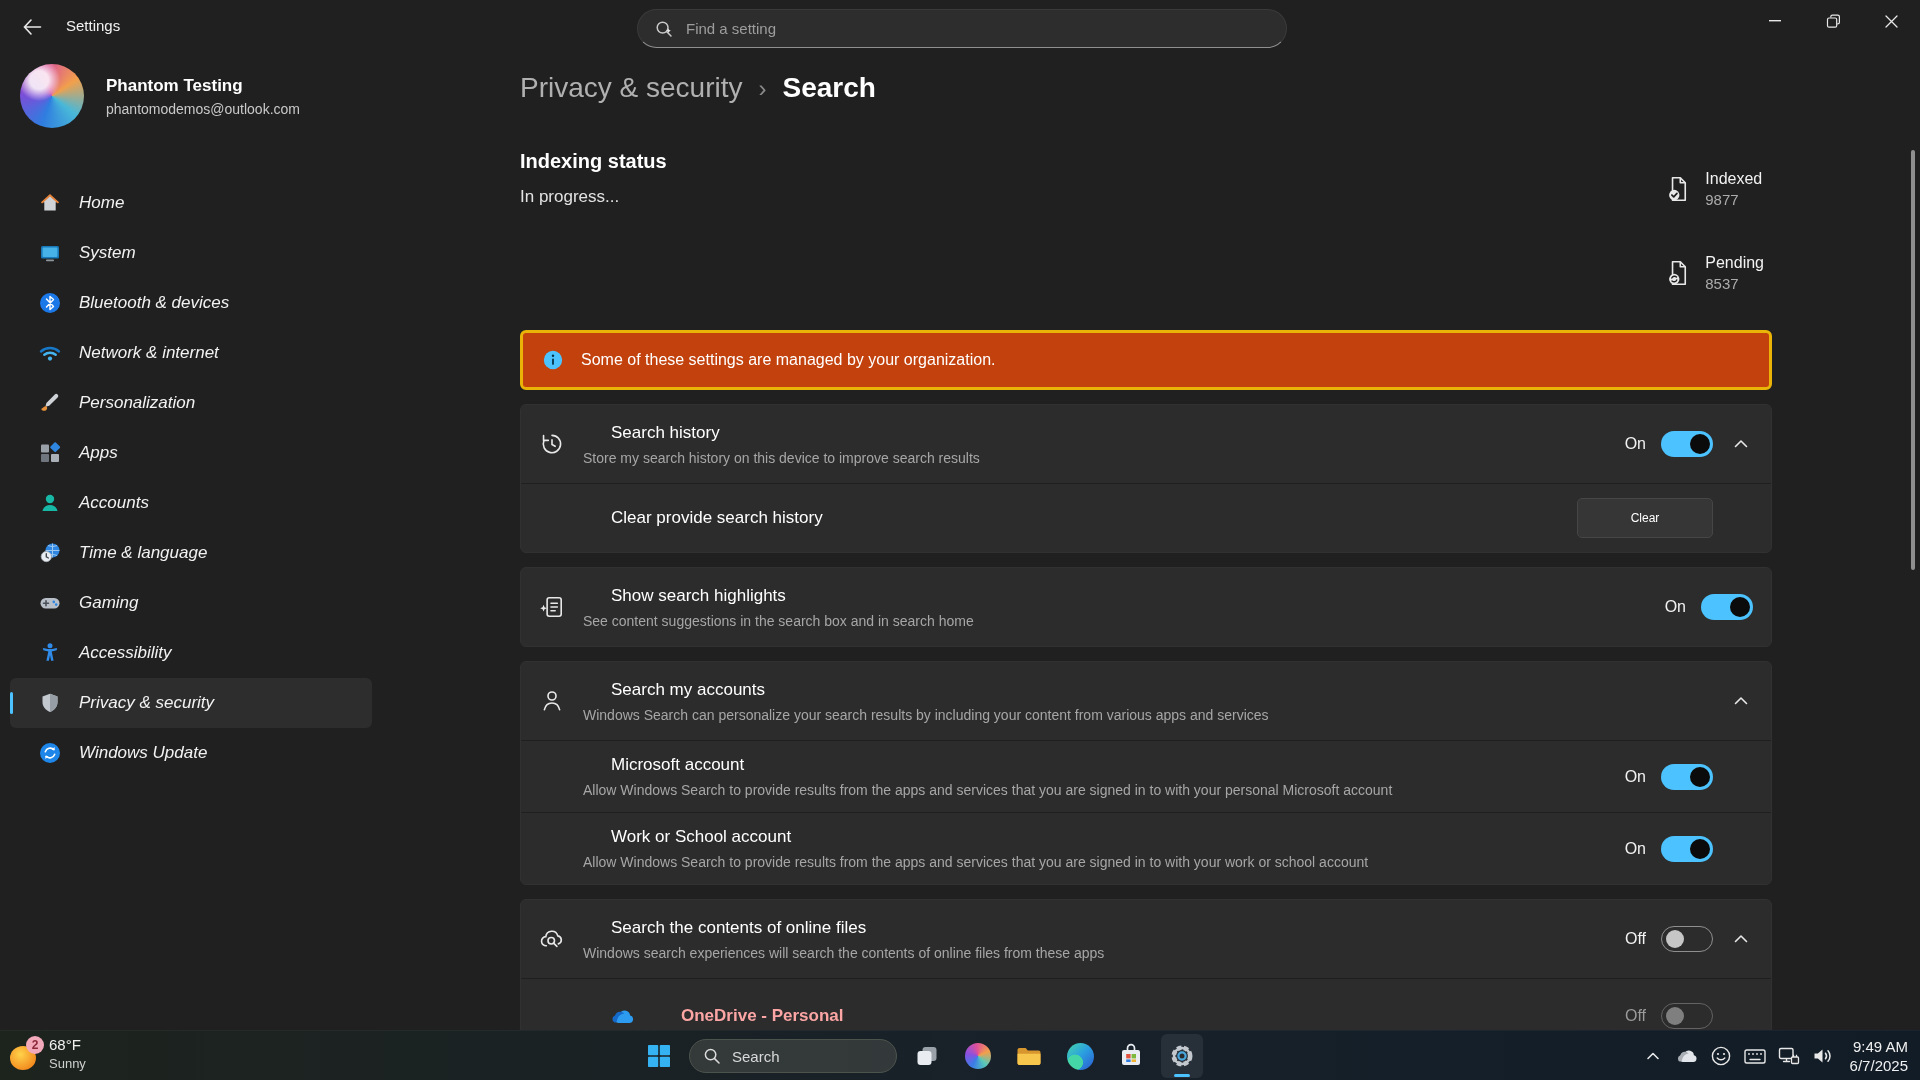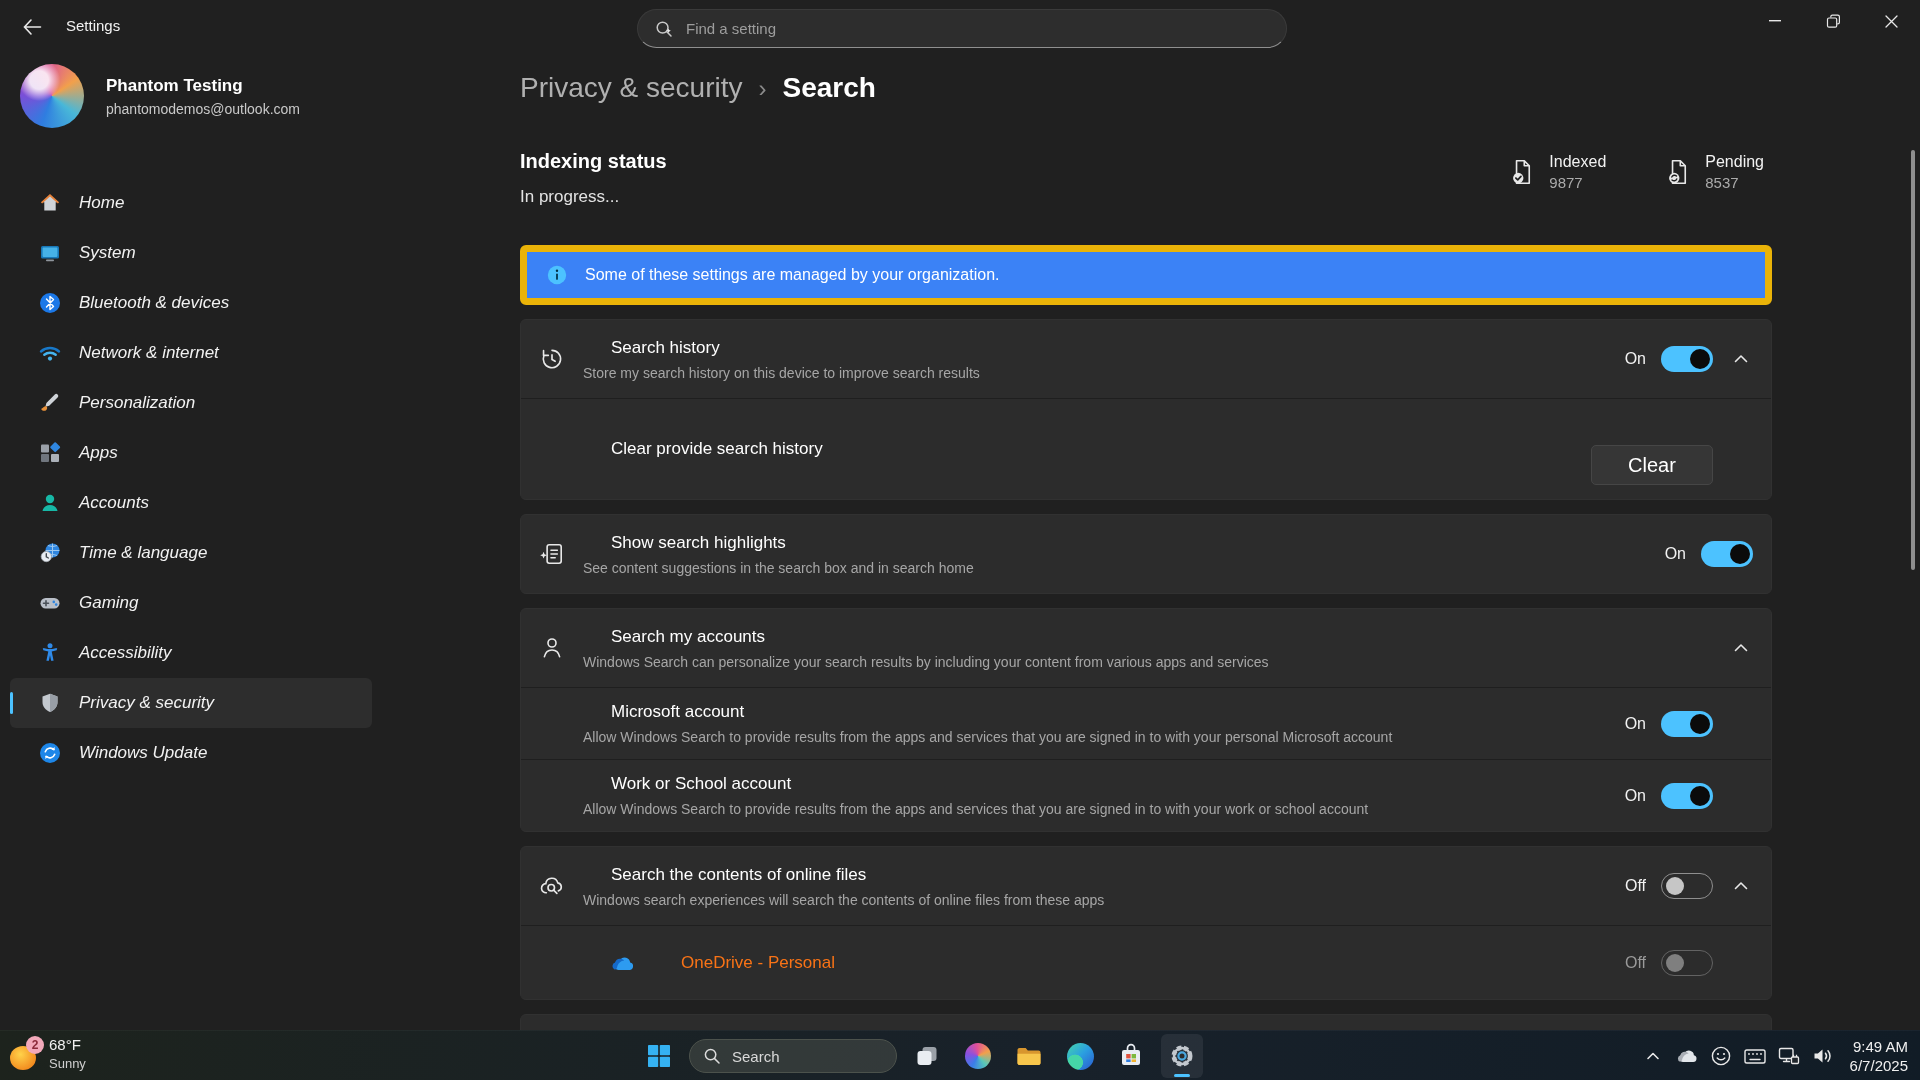--- a/index.html
+++ b/index.html
@@ -44,26 +44,26 @@
   
   .main { position:absolute; left:520px; top:56px; width:1252px; height:974px; overflow:hidden; }
   .breadcrumb { margin-top:16px; display:flex; align-items:baseline; font-size:28px; }
   .crumb-parent { color:#b0b0b0; }
   .crumb-sep { color:#8a8a8a; margin:0 16px; font-size:24px; }
   .crumb-current { color:#fff; font-weight:600; }
 
   .index-row { margin-top:46px; display:flex; justify-content:space-between; align-items:flex-start; }
   .index-title { font-size:20px; font-weight:700; }
   .index-status { margin-top:14px; font-size:17px; color:#e2e2e2; }
-  .stats { display:flex; gap:60px; margin-top:3px; padding-right:8px; }
+  .stats { display:flex; gap:46px; margin-top:20px; padding-right:8px;flex-direction:column; }
   .stat { display:flex; align-items:center; gap:13px; }
   .stat-label { font-size:16px; color:#f2f2f2; }
   .stat-value { font-size:15px; color:#ababab; margin-top:3px; }
 
-  .banner { margin-top:38px; background:#3b82f6; border:7px solid #eab308; border-radius:6px;
+  .banner { margin-top:38px; background:#c2410c; border:3px solid #eab308; border-radius:6px;
     height:60px; display:flex; align-items:center; gap:17px; padding:0 19px; font-size:16px; }
 
   .group { margin-top:14px; border:1px solid #313131; border-radius:6px; overflow:hidden; background:#2c2c2c; }
   .row { display:flex; align-items:center; gap:18px; padding:14px 18px; min-height:78px; }
   .row + .row { border-top:1px solid #1f1f1f; }
   .row.sub { min-height:62px; padding-left:62px; }
   .row.sub2 { min-height:74px; padding-left:88px; }
   .ricon { width:26px; flex:none; display:flex; justify-content:center; }
   .rtext { flex:1; }
   .rtitle { font-size:17px; color:#fff;margin-left:28px; }
@@ -73,28 +73,28 @@
   .chev { width:24px; margin-left:16px; display:flex; justify-content:center; }
   .chev-spacer { width:24px; margin-left:16px; }
 
   .toggle { width:52px; height:26px; border-radius:14px; position:relative; flex:none; }
   .toggle.on { background:#4cc2ff; }
   .toggle.on::after { content:""; position:absolute; right:3px; top:3px; width:20px; height:20px;
     border-radius:50%; background:#0b0b0b; }
   .toggle.off { border:1px solid #8f8f8f; background:transparent; }
   .toggle.off::after { content:""; position:absolute; left:4px; top:3px; width:18px; height:18px;
     border-radius:50%; background:#c6c6c6; }
-  .dim .rtitle { color:#f97316; }
+  .dim .rtitle { color:#fca5a5;font-weight:bold; }
   .dim .toggle.off { border-color:#636363; }
   .dim .toggle.off::after { background:#7f7f7f; }
   .dim .state { color:#9a9a9a; }
 
-  .clear-btn { width:122px; height:40px; background:#363636; border:1px solid #464646;
-    border-radius:5px; color:#fff; font-size:20px; display:flex; align-items:center;
-    justify-content:center; font-family:"Liberation Sans",sans-serif;margin-top:32px; }
+  .clear-btn { width:136px; height:40px; background:#363636; border:1px solid #464646;
+    border-radius:5px; color:#fff; font-size:12px; display:flex; align-items:center;
+    justify-content:center; font-family:"Liberation Sans",sans-serif; }
 
   .scroll-thumb { position:absolute; right:5px; top:150px; width:4px; height:420px;
     border-radius:2px; background:#8f8f8f; }
 
   
   .taskbar { position:absolute; left:0; right:0; bottom:0; height:50px;
     background:linear-gradient(90deg,#1d231d 0%,#18212a 55%,#111c26 100%);
     border-top:1px solid rgba(255,255,255,.04); }
   .weather { position:absolute; left:10px; top:5px; display:flex; align-items:center; gap:9px; }
   .sun { width:30px; height:32px; position:relative; }

